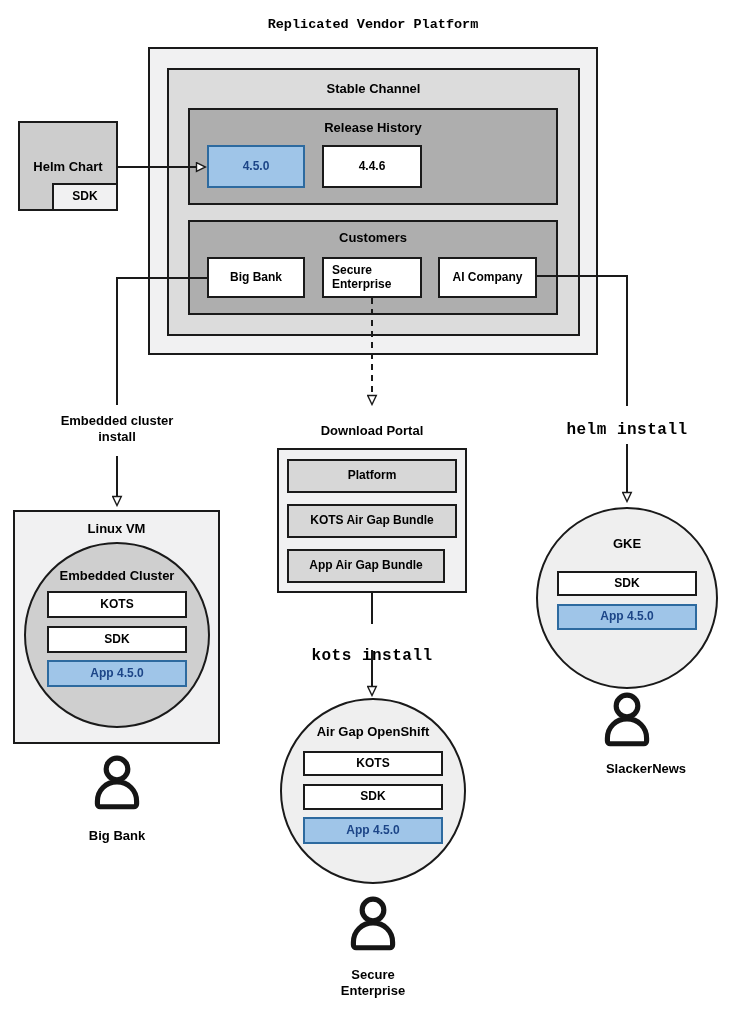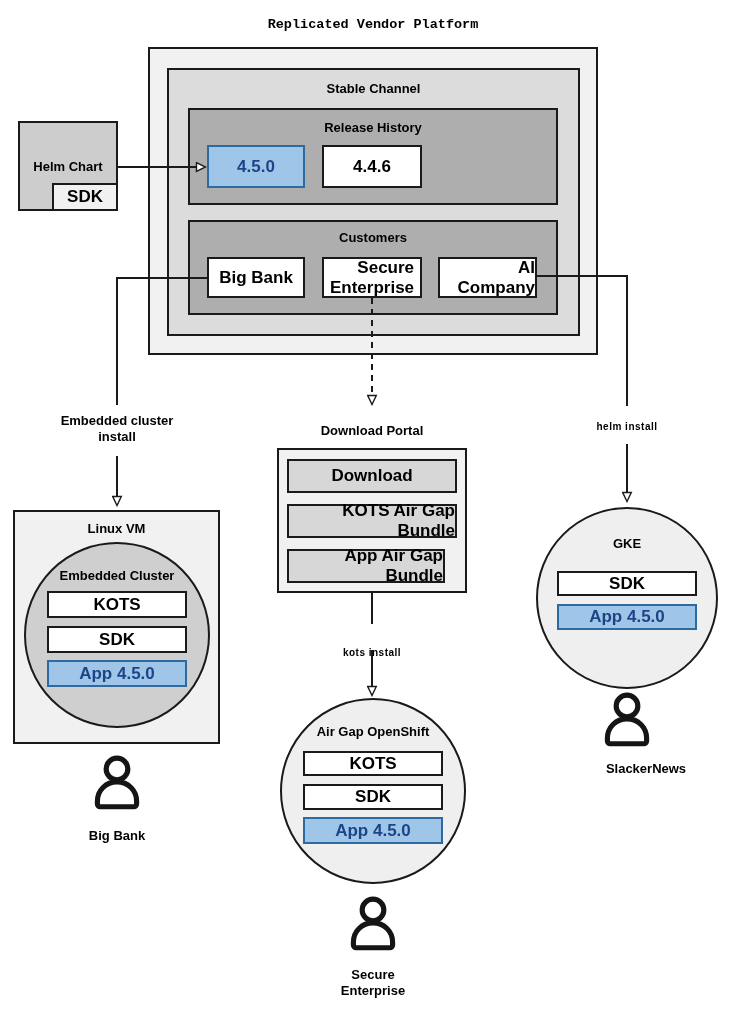--- a/index.html
+++ b/index.html
@@ -10,31 +10,31 @@
   }
   html,body{margin:0;padding:0;background:#fff;}
   #canvas{
     position:relative;width:734px;height:1026px;background:#fff;overflow:hidden;
     font-family:"Liberation Sans","DejaVu Sans",sans-serif;color:#000;
   }
   .abs{position:absolute;box-sizing:border-box;}
   .bx{border:2px solid var(--ink);}
   .lbl{font-weight:bold;font-size:13px;text-align:center;line-height:1.2;}
   .node{background:#fff;border:2px solid var(--ink);display:flex;align-items:center;justify-content:center;
-        font-weight:bold;font-size:17px;text-align:right;line-height:1.15;}
+        font-weight:bold;font-size:12px;text-align:left;line-height:1.15;}
   .node.blue{background:var(--highlight-fill);border-color:var(--highlight-border);color:var(--highlight-text);}
   .g-xlight{background:#f1f1f2;}
   .g-light{background:#dcdcdc;}
   .g-mid{background:#aeaeae;}
   .g-helm{background:#cdcdcd;}
   .g-portalitem{background:#d7d7d7;}
   .g-circledark{background:#cfcfcf;}
   .g-circlelight{background:#efefef;}
   .circle{border:2px solid var(--ink);border-radius:50%;}
-  .mono{font-family:Liberation Sans, sans-serif;font-weight:bold;font-size:10px;letter-spacing:0.5px;}
+  .mono{font-family:Liberation Mono, monospace;font-weight:bold;font-size:16px;letter-spacing:0.5px;}
   .person svg{display:block;}
   #wires{position:absolute;left:0;top:0;width:734px;height:1026px;pointer-events:none;}
 </style>
 </head>
 <body>
 
 <div id="canvas">
 
   <div class="abs lbl" style="left:148px;top:17px;width:450px;font-size:13.5px;font-family:Liberation Mono, monospace;">Replicated Vendor Platform</div>
 
@@ -57,21 +57,21 @@
   <div class="abs bx g-helm" style="left:18px;top:121px;width:100px;height:90px;"></div>
   <div class="abs lbl" style="left:18px;top:159px;width:100px;">Helm Chart</div>
   <div class="abs node g-xlight" style="left:52px;top:183px;width:66px;height:28px;background:#f1f1f2;">SDK</div>
 
   <div class="abs lbl" style="left:47px;top:413px;width:140px;">Embedded cluster install</div>
   <div class="abs lbl mono" style="left:557px;top:421px;width:140px;text-align:center;">helm install</div>
   <div class="abs lbl" style="left:292px;top:423px;width:160px;">Download Portal</div>
   <div class="abs lbl mono" style="left:302px;top:647px;width:140px;text-align:center;">kots install</div>
 
   <div class="abs bx g-xlight" style="left:277px;top:448px;width:190px;height:145px;"></div>
-  <div class="abs node g-portalitem" style="left:287px;top:459px;width:170px;height:34px;background:#d7d7d7;">Download</div>
+  <div class="abs node g-portalitem" style="left:287px;top:459px;width:170px;height:34px;background:#d7d7d7;">Platform</div>
   <div class="abs node g-portalitem" style="left:287px;top:504px;width:170px;height:34px;background:#d7d7d7;">KOTS Air Gap Bundle</div>
   <div class="abs node g-portalitem" style="left:287px;top:549px;width:158px;height:34px;background:#d7d7d7;">App Air Gap Bundle</div>
 
   <div class="abs bx g-xlight" style="left:13px;top:510px;width:207px;height:234px;"></div>
   <div class="abs lbl" style="left:13px;top:521px;width:207px;">Linux VM</div>
   <div class="abs circle g-circledark" style="left:24px;top:542px;width:186px;height:186px;"></div>
   <div class="abs lbl" style="left:24px;top:568px;width:186px;">Embedded Cluster</div>
   <div class="abs node" style="left:47px;top:591px;width:140px;height:27px;">KOTS</div>
   <div class="abs node" style="left:47px;top:626px;width:140px;height:27px;">SDK</div>
   <div class="abs node blue" style="left:47px;top:660px;width:140px;height:27px;">App 4.5.0</div>

